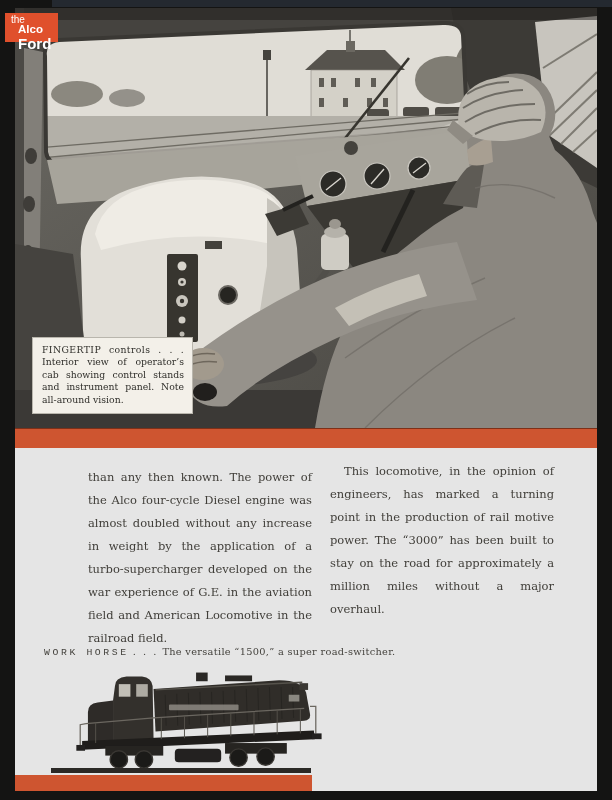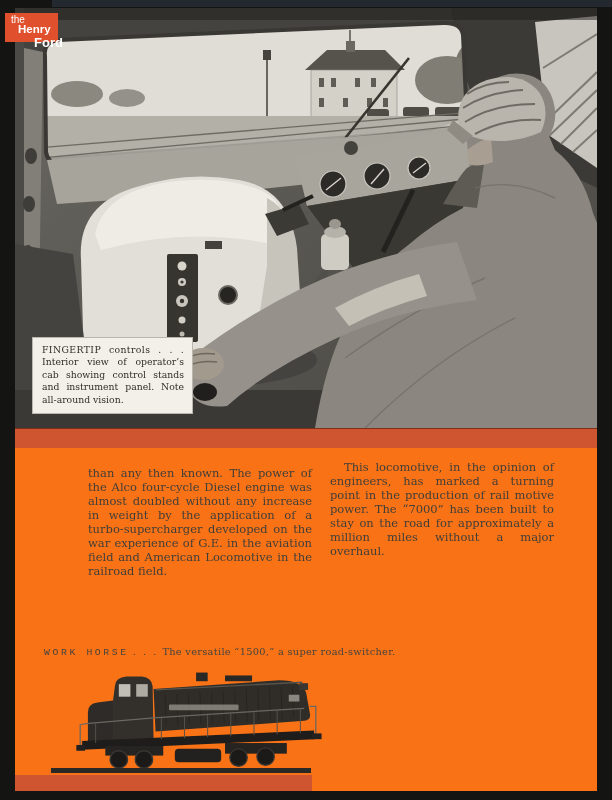--- a/index.html
+++ b/index.html
@@ -4,33 +4,33 @@
 <style>
   html,body{margin:0;padding:0;}
   body{
     width:612px;height:800px;position:relative;overflow:hidden;
     background:#141413;
     font-family:"DejaVu Serif","Liberation Serif",serif;
   }
   .scan-edge{position:absolute;left:52px;top:0;width:560px;height:7px;background:#262b34;opacity:.9;}
   .page{
     position:absolute;left:15px;top:8px;width:582px;height:783px;
-    background:#f97316;overflow:hidden;
+    background:#e5e5e5;overflow:hidden;
   }
   .photo{position:absolute;left:0;top:0;width:582px;height:420px;overflow:hidden;background:#57554f;}
   .photo svg{display:block;}
   .caption-box{
     position:absolute;left:18px;top:330px;width:142px;
     background:#f3f0e9;box-shadow:0 0 0 1px #b9b6ad;
     padding:6px 8px 7px 9px;color:#2f2e2a;
     font-size:9.3px;line-height:12.4px;text-align:justify;
   }
   .caption-title{letter-spacing:.4px;}
   .divider-band{position:absolute;left:0;top:420px;width:582px;height:19px;background:#ce5530;border-top:1px solid #7e3018;}
-  .col{position:absolute;width:224px;color:#403e39;font-size:11.5px;line-height:14px;text-align:justify;}
+  .col{position:absolute;width:224px;color:#403e39;font-size:11.5px;line-height:23px;text-align:justify;}
   .col p{margin:0;}
   .col p.indent{text-indent:14px;}
   .col-left{left:73px;top:458px;}
   .col-right{left:315px;top:452px;}
   .workhorse{
     position:absolute;left:29px;top:638px;width:300px;
     color:#45433e;font-size:9.8px;white-space:nowrap;
   }
   .wh-label{letter-spacing:2.6px;font-family:Liberation Mono, monospace;}
   .wh-dots{letter-spacing:2px;padding:0 4px;}
@@ -38,21 +38,21 @@
   .loco-wrap{position:absolute;left:38px;top:652px;width:290px;height:112px;}
   .track-bar{position:absolute;left:36px;top:760px;width:260px;height:5px;background:#2b2926;}
   .bottom-band{position:absolute;left:0;top:767px;width:297px;height:16px;background:#ce5530;}
   .logo{
     position:absolute;left:5px;top:13px;width:53px;height:29px;
     background:#e0502c;color:#ffffff;
     font-family:"Liberation Sans","DejaVu Sans",sans-serif;
   }
   .logo .the{position:absolute;left:6px;top:1px;font-size:10px;font-weight:400;}
   .logo .henry{position:absolute;left:13px;top:10px;font-size:11.5px;font-weight:700;}
-  .logo .ford{position:absolute;left:13px;top:22px;font-size:13px;font-weight:700;margin-left:16px;}
+  .logo .ford{position:absolute;left:13px;top:22px;font-size:15px;font-weight:700;}
 </style>
 </head>
 <body>
 
 <div class="scan-edge"></div>
 
 <div class="page">
 
   <div class="photo">
     <svg width="582" height="420" viewBox="0 0 582 420">
@@ -239,21 +239,21 @@
       <span>Interior view of operator’s cab showing control stands and instrument panel. Note all-around vision.</span>
     </div>
   </div>
 
   <div class="divider-band"></div>
 
   <div class="col col-left">
     <p>than any then known. The power of the Alco four-cycle Diesel engine was almost doubled without any increase in weight by the application of a turbo-supercharger developed on the war experience of G.E. in the aviation field and American Locomotive in the railroad field.</p>
   </div>
   <div class="col col-right">
-    <p class="indent">This locomotive, in the opinion of engineers, has marked a turning point in the production of rail motive power. The “7000” has been built to stay on the road for approximately a million miles without a major overhaul.</p>
+    <p class="indent">This locomotive, in the opinion of engineers, has marked a turning point in the production of rail motive power. The “3000” has been built to stay on the road for approximately a million miles without a major overhaul.</p>
   </div>
 
   <div class="workhorse">
     <span class="wh-label">WORK HORSE</span><span class="wh-dots">. . .</span><span class="wh-text">The versatile “1500,” a super road-switcher.</span>
   </div>
 
   <div class="loco-wrap">
     <svg width="290" height="112" viewBox="0 0 300 116">
 
       <path d="M36,54 Q36,45 46,44 L62,42 L62,84 L36,84 Z" fill="#2e2b28"></path>
@@ -317,15 +317,15 @@
       <rect x="268" y="76" width="10" height="6" fill="#232120"></rect>
     </svg>
   </div>
 
   <div class="track-bar"></div>
   <div class="bottom-band"></div>
 </div>
 
 <div class="logo">
   <span class="the">the</span>
-  <span class="henry">Henry</span>
+  <span class="henry">Alco</span>
   <span class="ford">Ford</span>
 </div>
 
 </body></html>

